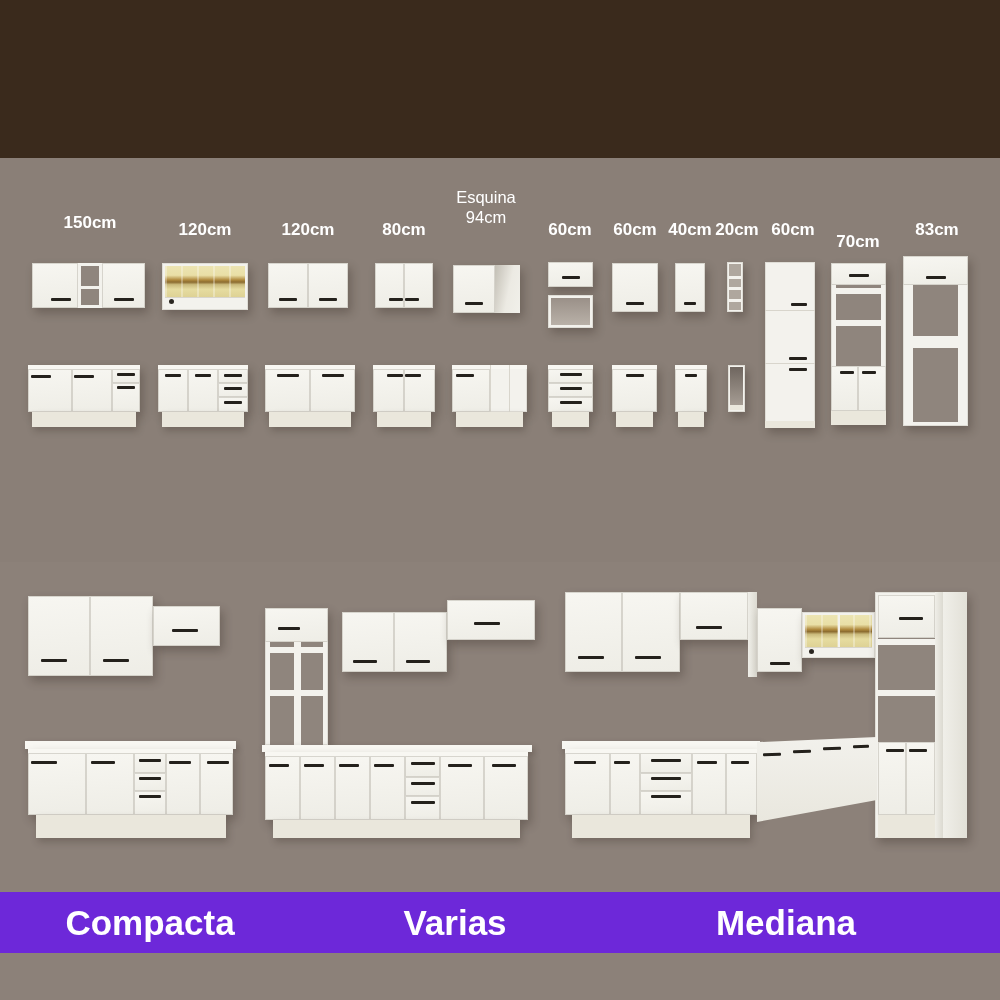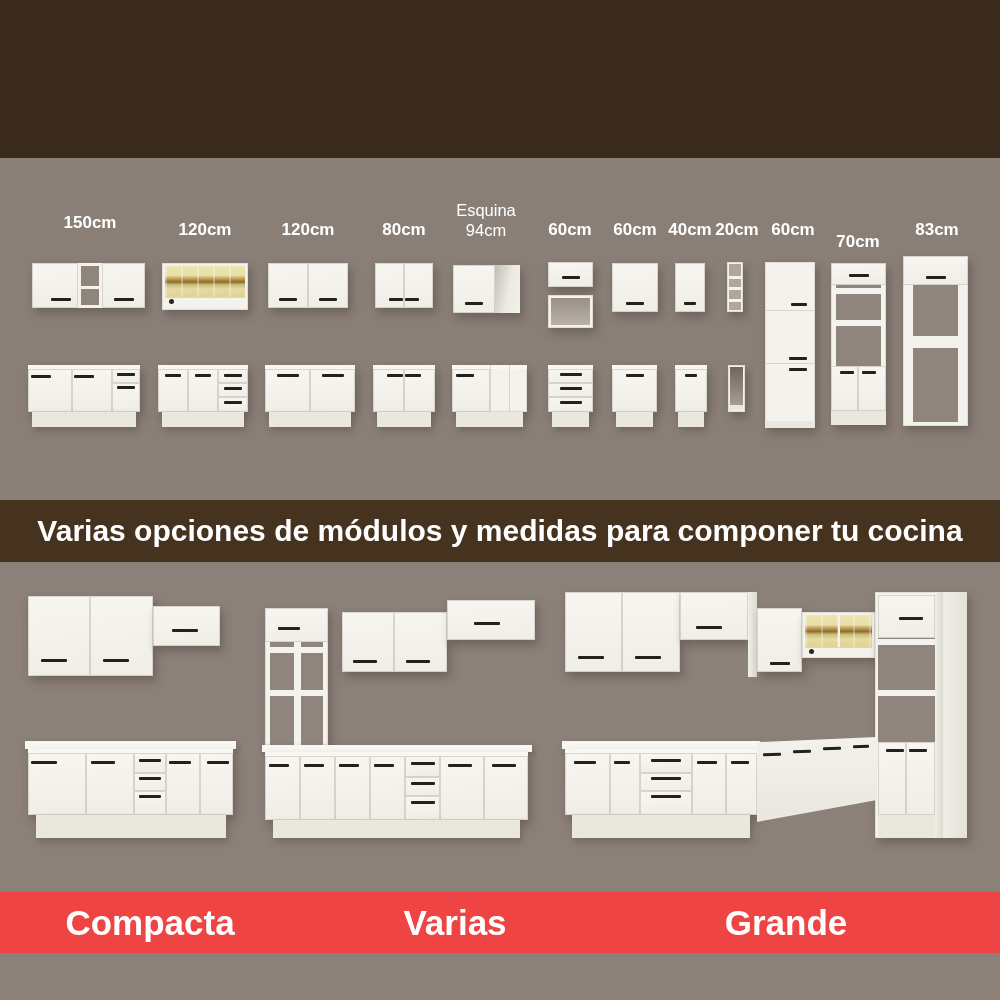--- a/index.html
+++ b/index.html
@@ -9,21 +9,21 @@
   
   .hdr{position:absolute;left:0;top:0;width:1000px;height:158px;background:#3A2A1C;}
   .hdr-kicker{position:absolute;left:85px;top:18px;color:#fff;font-size:34px;font-weight:bold;line-height:44px;}
   .hdr-title{position:absolute;left:82px;top:58px;color:#fff;font-size:62px;font-weight:bold;line-height:74px;
              font-family:"DejaVu Serif","Liberation Serif",serif;letter-spacing:1px;}
   .modules{position:absolute;left:0;top:158px;width:1000px;height:342px;background:#8A7F77;}
   .band{position:absolute;left:0;top:500px;width:1000px;height:62px;background:#46331F;
         display:flex;align-items:center;justify-content:center;}
   .band-text{color:#fff;font-size:30px;font-weight:600;}
   .kitchens{position:absolute;left:0;top:562px;width:1000px;height:438px;background:#8C8179;}
-  .kband{position:absolute;left:0;top:330px;width:1000px;height:61px;background:#ef4444;}
+  .kband{position:absolute;left:0;top:330px;width:1000px;height:61px;background:#6d28d9;}
   .kname{position:absolute;top:0;width:220px;text-align:center;color:#fff;font-size:35px;font-weight:700;line-height:61px;}
 
   
   .shell{position:absolute;background:#F3F2ED;box-shadow:3px 5px 9px rgba(42,34,26,.30), inset 0 0 0 1px rgba(200,196,186,.45);}
   .door,.drawer{position:absolute;background:linear-gradient(175deg,#f7f6f1 0%,#eeede6 100%);
         box-shadow:inset 0 0 0 1px rgba(190,186,176,.55);}
   .door::after,.drawer::after{content:"";position:absolute;left:var(--hx,50%);top:var(--hy,50%);
         width:var(--hw,18px);height:3px;background:#24211C;border-radius:1px;transform:translateX(-50%);}
   .open{position:absolute;background:#8F857D;}
   .hstrip{position:absolute;background:#F3F2ED;}
@@ -52,21 +52,21 @@
 
   <div class="hdr">
   </div>
 
   <div class="modules">
 
     <div class="mod-label" style="left:42px;top:55px">150cm</div>
     <div class="mod-label" style="left:157px;top:62px">120cm</div>
     <div class="mod-label" style="left:260px;top:62px">120cm</div>
     <div class="mod-label" style="left:356px;top:62px">80cm</div>
-    <div class="mod-label thin" style="left:438px;top:42px">Esquina
+    <div class="mod-label thin" style="left:438px;top:29px">Esquina
 94cm</div>
     <div class="mod-label" style="left:522px;top:62px">60cm</div>
     <div class="mod-label" style="left:587px;top:62px">60cm</div>
     <div class="mod-label" style="left:642px;top:62px">40cm</div>
     <div class="mod-label" style="left:689px;top:62px">20cm</div>
     <div class="mod-label" style="left:745px;top:62px">60cm</div>
     <div class="mod-label" style="left:810px;top:74px">70cm</div>
     <div class="mod-label" style="left:889px;top:62px">83cm</div>
 
     <div class="shell" style="left:32px;top:105px;width:113px;height:45px">
@@ -206,23 +206,20 @@
       <div class="door" style="left:0;top:4px;width:32px;height:43px;--hx:50%;--hy:12%;--hw:12px"></div>
     </div>
     <div class="plinth" style="left:678px;top:254px;width:26px;height:15px"></div>
 
     <div class="shell" style="left:728px;top:207px;width:17px;height:47px">
       <div class="open" style="left:2px;top:2px;width:13px;height:38px;background:linear-gradient(180deg,#6F665F,#A59C93)"></div>
       <div class="hstrip" style="left:2px;top:40px;width:13px;height:5px;background:#EAE7DC"></div>
     </div>
   </div>
 
-  <div class="band">
-    <div class="band-text">Varias opciones de módulos y medidas para componer tu cocina</div>
-  </div>
 
   <div class="kitchens">
 
     <div>
       <div class="shell" style="left:28px;top:34px;width:125px;height:80px">
         <div class="door" style="left:0;top:0;width:62px;height:80px;--hx:42%;--hy:79%;--hw:26px"></div>
         <div class="door" style="left:62px;top:0;width:63px;height:80px;--hx:42%;--hy:79%;--hw:26px"></div>
       </div>
       <div class="shell" style="left:153px;top:44px;width:67px;height:40px">
         <div class="door" style="left:0;top:0;width:67px;height:40px;--hx:48%;--hy:58%;--hw:26px"></div>
@@ -317,16 +314,16 @@
         <div class="bar" style="left:6px;top:16px;width:18px;transform:rotate(-2deg)"></div>
         <div class="bar" style="left:36px;top:13px;width:18px;transform:rotate(-2deg)"></div>
         <div class="bar" style="left:66px;top:10px;width:18px;transform:rotate(-2deg)"></div>
         <div class="bar" style="left:96px;top:8px;width:16px;transform:rotate(-2deg)"></div>
       </div>
     </div>
 
     <div class="kband">
       <div class="kname" style="left:40px">Compacta</div>
       <div class="kname" style="left:345px">Varias</div>
-      <div class="kname" style="left:676px">Grande</div>
+      <div class="kname" style="left:676px">Mediana</div>
     </div>
   </div>
 </div>
 
 </body></html>

